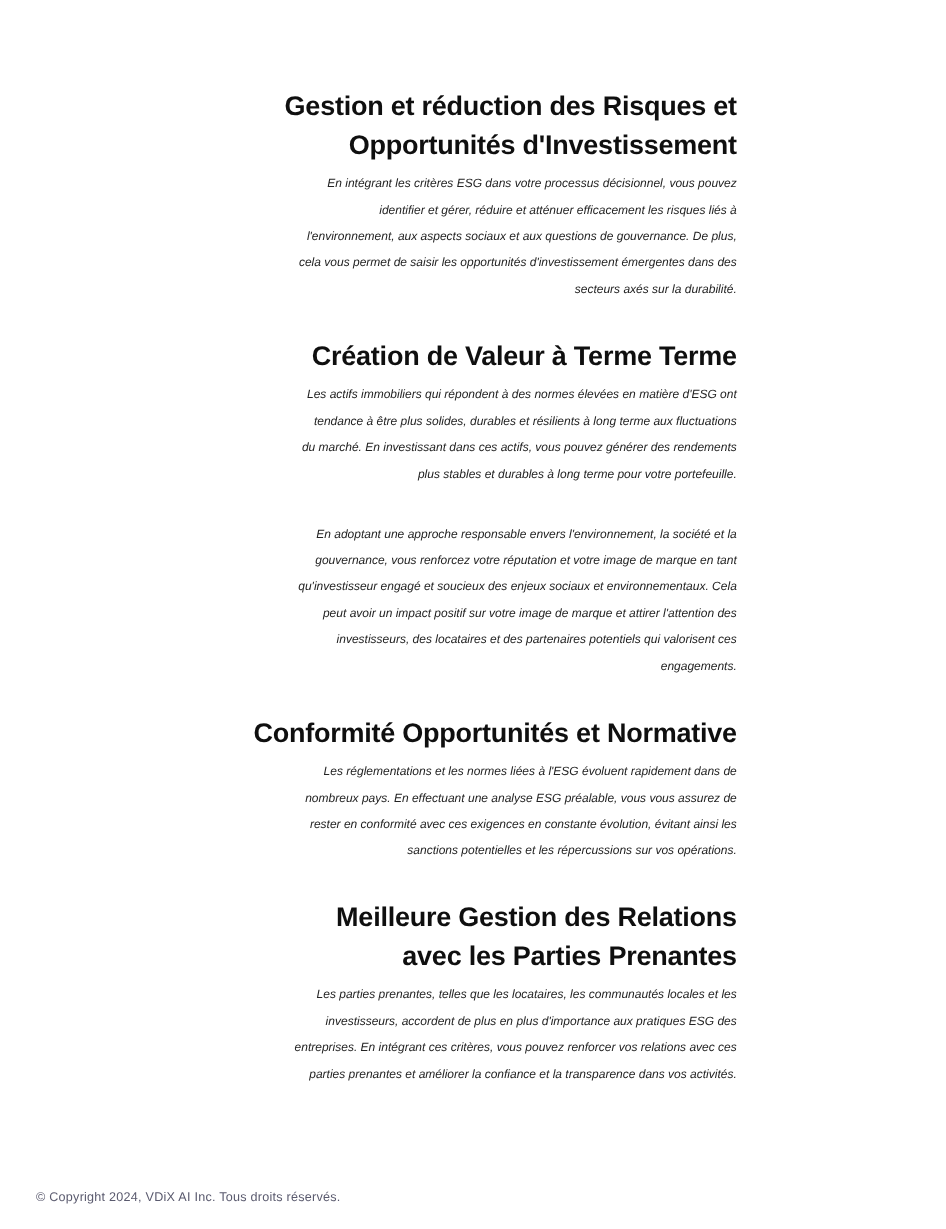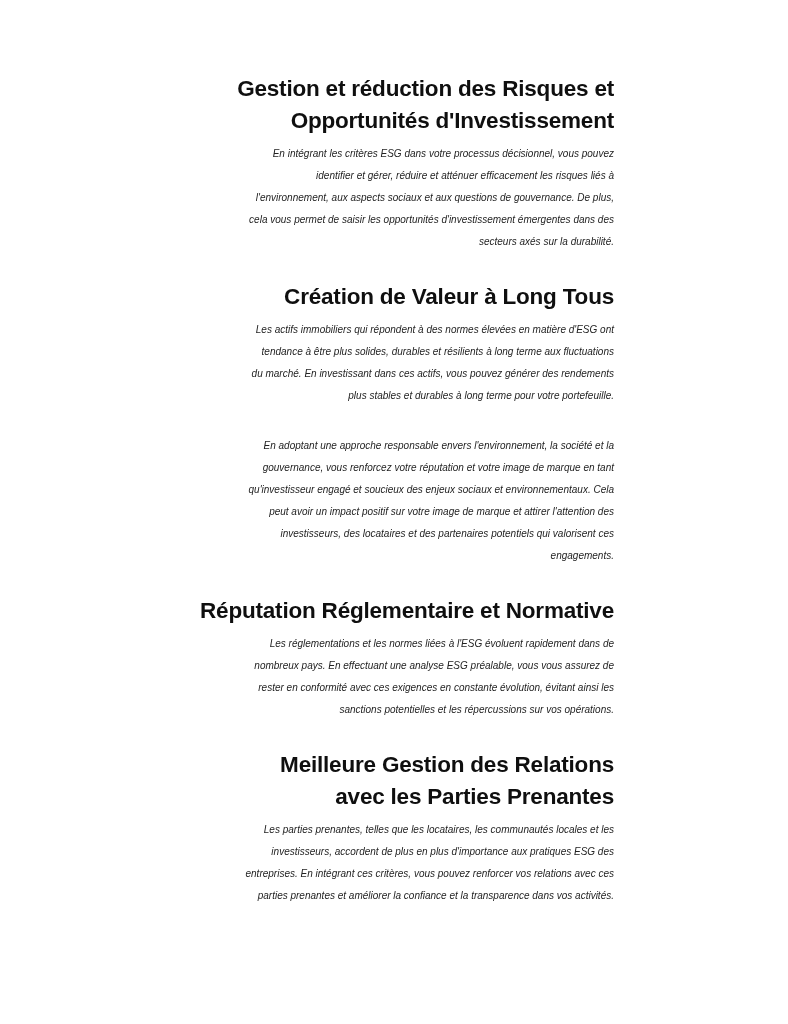--- a/index.html
+++ b/index.html
@@ -65,48 +65,49 @@
       <h2 class="section-title">Gestion et réduction des Risques et
 Opportunités d'Investissement</h2>
       <p class="section-body">En intégrant les critères ESG dans votre processus décisionnel, vous pouvez
 identifier et gérer, réduire et atténuer efficacement les risques liés à
 l'environnement, aux aspects sociaux et aux questions de gouvernance. De plus,
 cela vous permet de saisir les opportunités d'investissement émergentes dans des
 secteurs axés sur la durabilité.</p>
     </section>
 
     <section class="section">
-      <h2 class="section-title">Création de Valeur à Long Tous</h2>
+      <h2 class="section-title">Création de Valeur à Terme Terme</h2>
       <p class="section-body">Les actifs immobiliers qui répondent à des normes élevées en matière d'ESG ont
 tendance à être plus solides, durables et résilients à long terme aux fluctuations
 du marché. En investissant dans ces actifs, vous pouvez générer des rendements
 plus stables et durables à long terme pour votre portefeuille.</p>
     </section>
 
     <section class="section">
       <p class="section-body">En adoptant une approche responsable envers l'environnement, la société et la
 gouvernance, vous renforcez votre réputation et votre image de marque en tant
 qu'investisseur engagé et soucieux des enjeux sociaux et environnementaux. Cela
 peut avoir un impact positif sur votre image de marque et attirer l'attention des
 investisseurs, des locataires et des partenaires potentiels qui valorisent ces
 engagements.</p>
     </section>
 
     <section class="section">
-      <h2 class="section-title">Réputation Réglementaire et Normative</h2>
+      <h2 class="section-title">Conformité Opportunités et Normative</h2>
       <p class="section-body">Les réglementations et les normes liées à l'ESG évoluent rapidement dans de
 nombreux pays. En effectuant une analyse ESG préalable, vous vous assurez de
 rester en conformité avec ces exigences en constante évolution, évitant ainsi les
 sanctions potentielles et les répercussions sur vos opérations.</p>
     </section>
 
     <section class="section">
       <h2 class="section-title">Meilleure Gestion des Relations
 avec les Parties Prenantes</h2>
       <p class="section-body">Les parties prenantes, telles que les locataires, les communautés locales et les
 investisseurs, accordent de plus en plus d'importance aux pratiques ESG des
 entreprises. En intégrant ces critères, vous pouvez renforcer vos relations avec ces
 parties prenantes et améliorer la confiance et la transparence dans vos activités.</p>
     </section>
 
   </div>
 
+  <div class="footer">© Copyright 2024, VDiX AI Inc. Tous droits réservés.</div>
 </div>
 
 </body></html>

